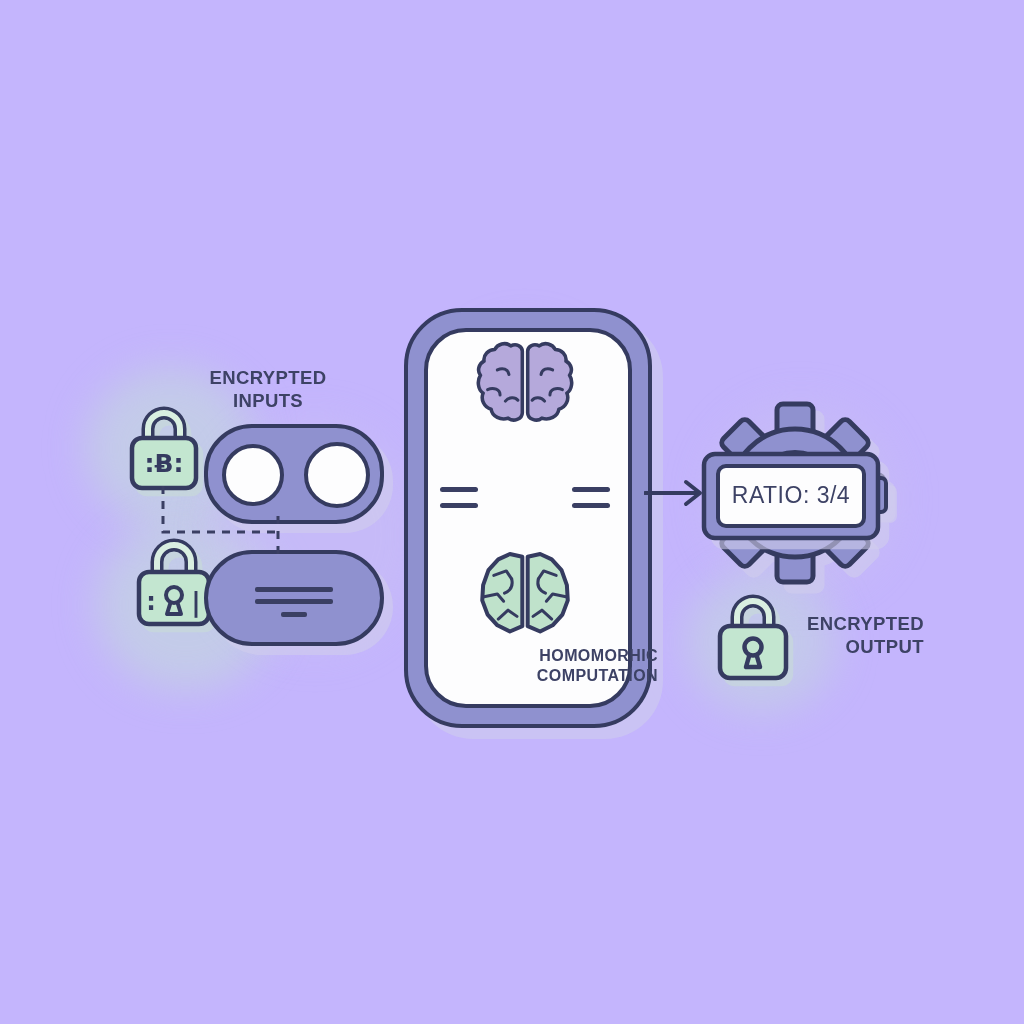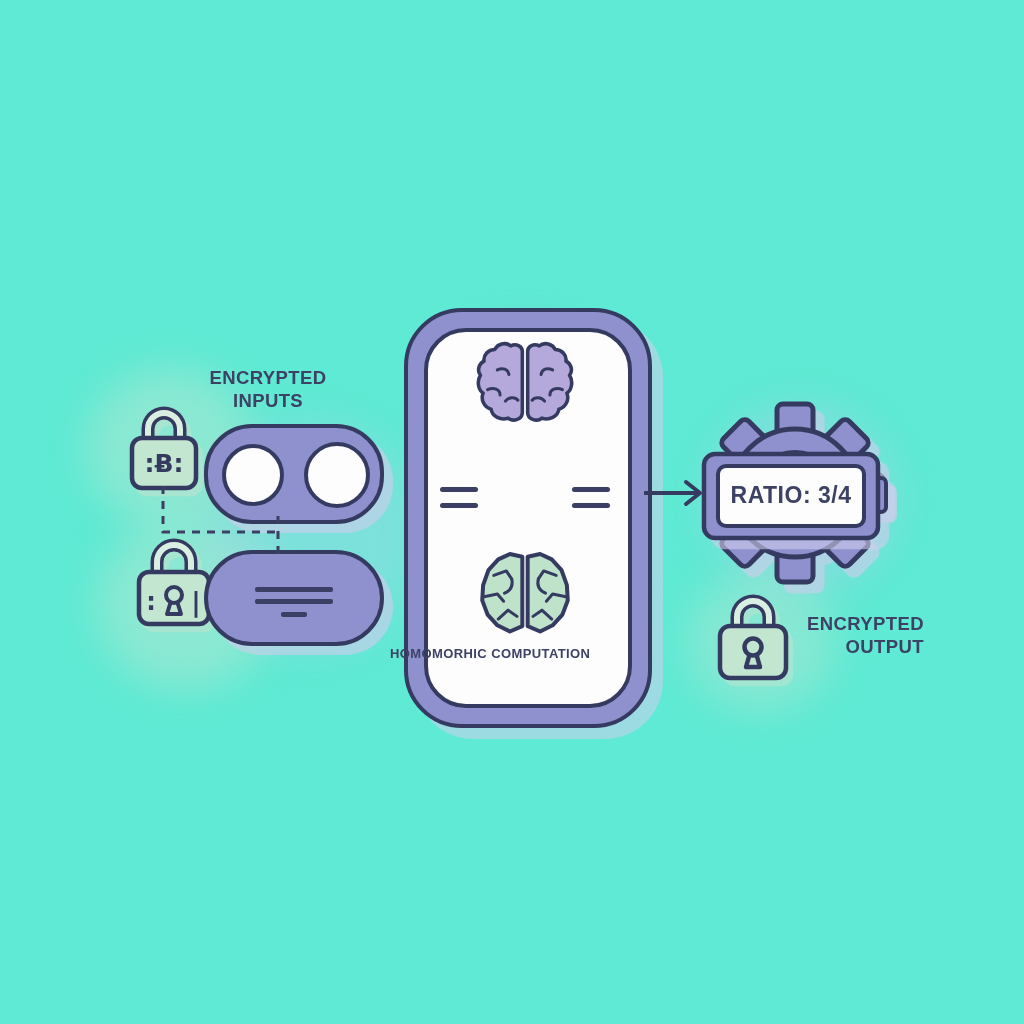--- a/index.html
+++ b/index.html
@@ -1,36 +1,36 @@
 <!DOCTYPE html>
 <html><head>
 <meta charset="utf-8">
 <style>
   html,body{margin:0;padding:0;background:#ffffff;}
   .canvas{
     position:relative;width:1024px;height:1024px;overflow:hidden;
-    background:#5eead4;font-family:"Liberation Sans",sans-serif;color:#3d4265;
+    background:#c4b5fd;font-family:"Liberation Sans",sans-serif;color:#3d4265;
   }
   .abs{position:absolute;}
   
   .glow{position:absolute;border-radius:50%;filter:blur(20px);pointer-events:none;}
   .glow-g1{left:86px;top:368px;width:170px;height:160px;background:rgba(196,231,209,.45);}
   .glow-g2{left:96px;top:520px;width:180px;height:170px;background:rgba(196,231,209,.45);}
   .glow-g3{left:686px;top:572px;width:150px;height:140px;background:rgba(196,231,209,.40);}
   .glow-l1{left:210px;top:420px;width:210px;height:230px;background:rgba(203,200,236,.28);}
   .glow-l2{left:706px;top:404px;width:190px;height:190px;background:rgba(203,200,236,.30);}
   .glow-b1{left:462px;top:332px;width:126px;height:112px;background:rgba(176,156,219,.38);}
   .glow-b2{left:458px;top:540px;width:134px;height:116px;background:rgba(184,226,199,.45);}
 
   .label{position:absolute;font-weight:700;line-height:1.25;letter-spacing:.4px;}
   .inputs-label{left:186px;top:366px;width:164px;font-size:18.5px;text-align:center;}
-  .comp-label{left:390px;top:646px;width:220px;font-size:13px;text-align:left;}
+  .comp-label{left:438px;top:646px;width:220px;font-size:16px;text-align:right;}
   .output-label{left:794px;top:612px;width:130px;font-size:18.5px;text-align:right;}
   .ratio-label{left:718px;top:464px;width:146px;height:62px;display:flex;align-items:center;
-    justify-content:center;font-size:23px;font-weight:700;letter-spacing:.5px;}
+    justify-content:center;font-size:23px;font-weight:400;letter-spacing:.5px;}
 
   
   .pill{position:absolute;background:#8f91cf;border:4px solid #353b60;border-radius:48px;
     box-shadow:9px 9px 0 rgba(208,205,236,.6);}
   .pill-top{left:204px;top:424px;width:172px;height:92px;}
   .pill-bottom{left:204px;top:550px;width:172px;height:88px;}
   .pill-circle{position:absolute;background:#fdfdfe;border:4px solid #353b60;border-radius:50%;}
   .pc1{left:14px;top:16px;width:54px;height:54px;}
   .pc2{right:10px;top:14px;width:58px;height:58px;}
   .pill-line{position:absolute;background:#3a3f63;border-radius:2px;height:4.5px;}

